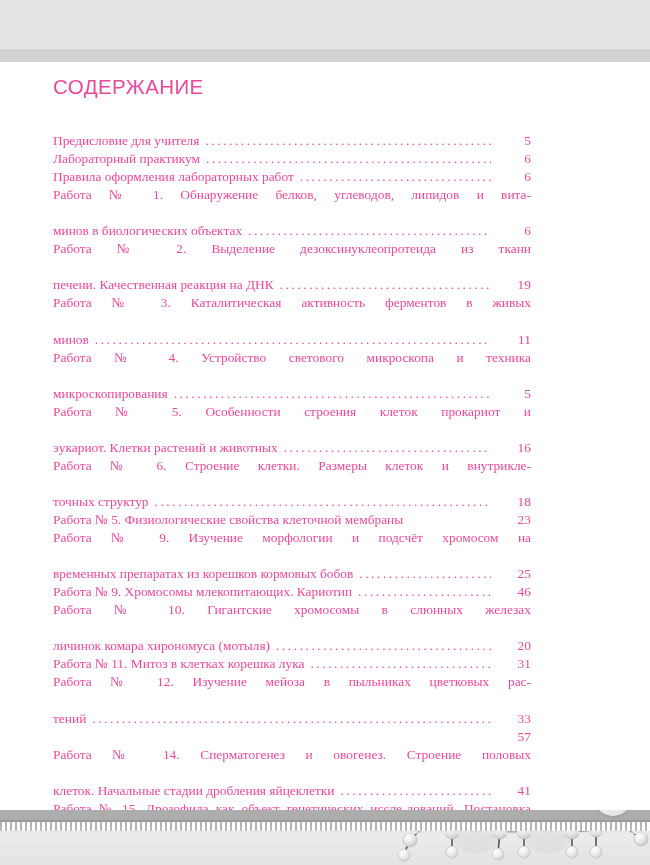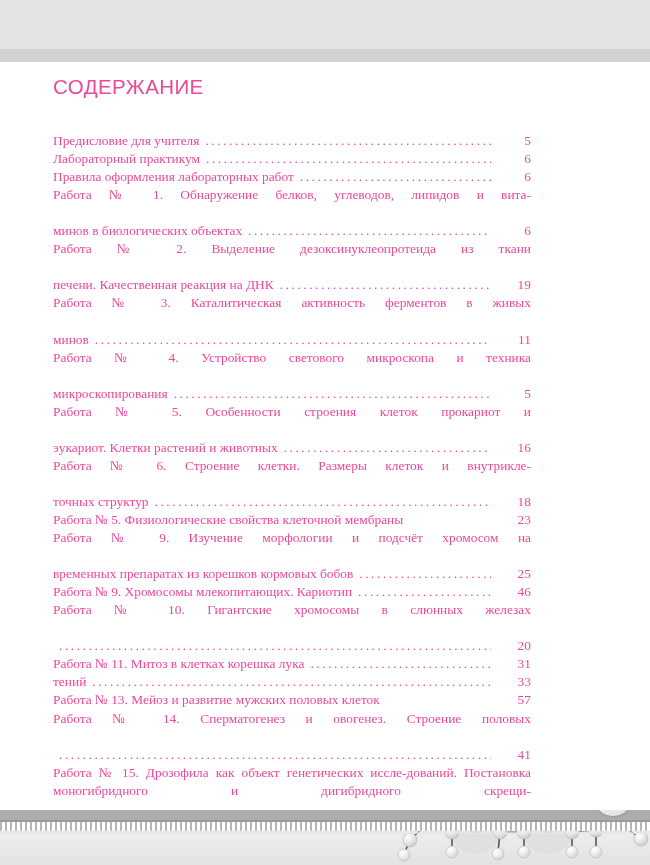--- a/index.html
+++ b/index.html
@@ -270,48 +270,50 @@
       <div class="toc-entry">
         <div class="lastline">
           <span class="ll-text"><span class="lead">Работа № 9.</span><span> Хромосомы млекопитающих. Кариотип</span></span>
           <span class="ll-dots">..........................................................................................</span>
           <span class="ll-pg">46</span>
         </div>
       </div>
       <div class="toc-entry">
         <div class="wrapblock"><span class="lead">Работа № 10.</span><span class="body"> Гигантские хромосомы в слюнных железах</span></div>
         <div class="lastline">
+          <span class="ll-text">личинок комара хирономуса (мотыля)</span>
           <span class="ll-dots">..........................................................................................</span>
           <span class="ll-pg">20</span>
         </div>
       </div>
       <div class="toc-entry">
         <div class="lastline">
           <span class="ll-text"><span class="lead">Работа № 11.</span><span> Митоз в клетках корешка лука</span></span>
           <span class="ll-dots">..........................................................................................</span>
           <span class="ll-pg">31</span>
         </div>
       </div>
       <div class="toc-entry">
+        <div class="wrapblock"><span class="lead">Работа № 12.</span><span class="body"> Изучение мейоза в пыльниках цветковых рас-</span></div>
         <div class="lastline">
           <span class="ll-text">тений</span>
           <span class="ll-dots">..........................................................................................</span>
           <span class="ll-pg">33</span>
         </div>
       </div>
       <div class="toc-entry">
         <div class="lastline">
-          <span class="ll-text"><span class="lead">Работа № 13.</span><span> Мейоз и развитие мужских половых клеток</span></span>
           <span class="ll-dots"></span>
           <span class="ll-pg">57</span>
         </div>
       </div>
       <div class="toc-entry">
         <div class="wrapblock"><span class="lead">Работа № 14.</span><span class="body"> Сперматогенез и овогенез. Строение половых</span></div>
         <div class="lastline">
+          <span class="ll-text">клеток. Начальные стадии дробления яйцеклетки</span>
           <span class="ll-dots">..........................................................................................</span>
           <span class="ll-pg">41</span>
         </div>
       </div>
       <div class="toc-entry">
         <div class="wrapblock"><span class="lead">Работа № 15.</span><span class="body"> Дрозофила как объект генетических иссле-дований. Постановка моногибридного и дигибридного скрещи-</span></div>
         <div class="lastline">
           <span class="ll-text">ваний</span>
           <span class="ll-dots">..........................................................................................</span>
           <span class="ll-pg">43</span>

